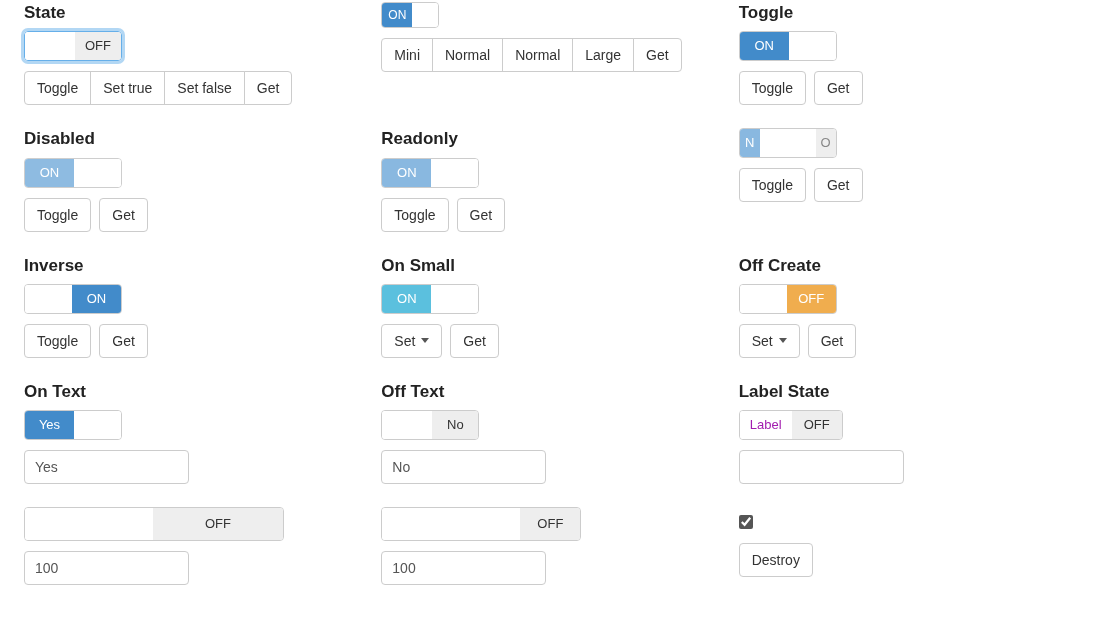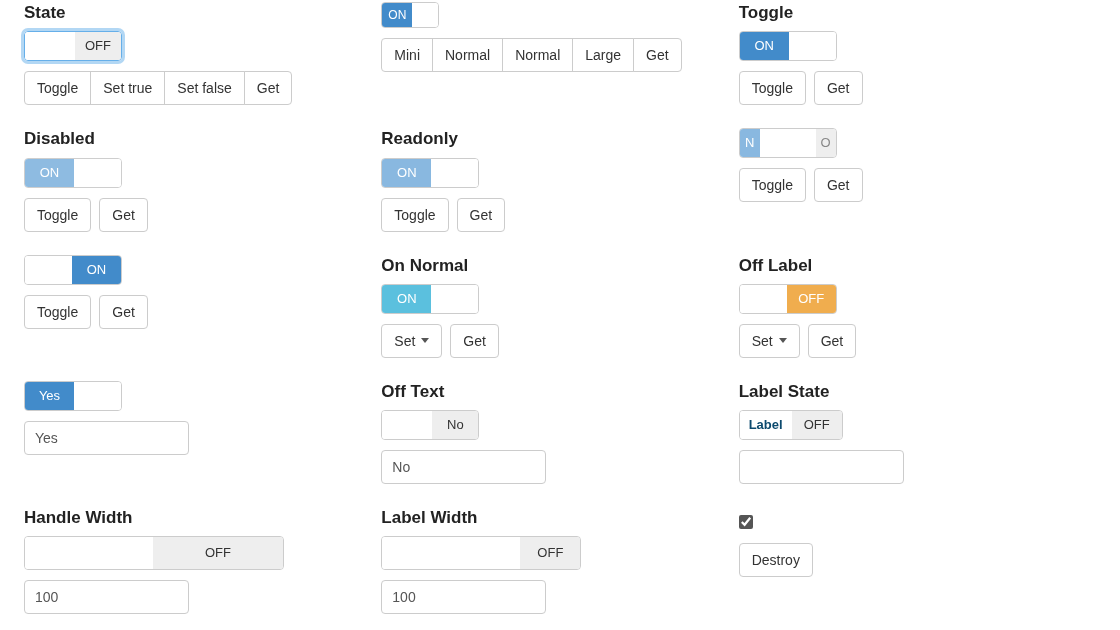--- a/index.html
+++ b/index.html
@@ -42,21 +42,21 @@
     padding: 0 12px;
     font-size: 13px;
     line-height: 28px;
     white-space: nowrap;
   }
   .sw-on-blue { background: #428bca; color: #fff; }
   .sw-on-blue-muted { background: #89b8e0; color: #fff; }
   .sw-on-cyan { background: #5bc0de; color: #fff; }
   .sw-off-orange { background: #f0ad4e; color: #fff; }
   .sw-label { background: #eee; color: #333; }
-  .sw-white { background: #fff; color: #0c4a6e; font-weight: bold; }
+  .sw-white { background: #fff; color: #a21caf; }
   .switch.sm { height: 26px; }
   .switch.sm .sw-seg { line-height: 24px; padding: 0 8px; font-size: 12px; }
   .btn {
     display: inline-flex;
     align-items: center;
     justify-content: center;
     height: 34px;
     padding: 16px 12px;
     border: 1px solid #ccc;
     background: #fff;
@@ -189,69 +189,71 @@
         <button class="btn">Toggle</button>
         <button class="btn">Get</button>
       </div>
     </div>
   </div>
 </div>
 
 <div class="row">
   <div class="col">
     <div class="section">
+      <h3 class="section-title">Inverse</h3>
       <div class="switch" style="width:98px;">
         <span class="sw-seg sw-white" style="flex:1;"></span>
         <span class="sw-seg sw-on-blue" style="width:49px;">ON</span>
       </div>
       <div class="btn-row spaced">
         <button class="btn">Toggle</button>
         <button class="btn">Get</button>
       </div>
     </div>
   </div>
 
   <div class="col">
     <div class="section">
-      <h3 class="section-title">On Normal</h3>
+      <h3 class="section-title">On Small</h3>
       <div class="switch" style="width:98px;">
         <span class="sw-seg sw-on-cyan" style="width:49px;">ON</span>
         <span class="sw-seg sw-white" style="flex:1;"></span>
       </div>
       <div class="btn-row spaced">
         <button class="btn">
           <span>Set</span>
           <span class="caret"></span>
         </button>
         <button class="btn">Get</button>
       </div>
     </div>
   </div>
 
   <div class="col">
     <div class="section">
-      <h3 class="section-title">Off Label</h3>
+      <h3 class="section-title">Off Create</h3>
       <div class="switch" style="width:98px;">
         <span class="sw-seg sw-white" style="flex:1;"></span>
         <span class="sw-seg sw-off-orange" style="width:49px;">OFF</span>
       </div>
       <div class="btn-row spaced">
         <button class="btn">
           <span>Set</span>
           <span class="caret"></span>
         </button>
         <button class="btn">Get</button>
       </div>
     </div>
   </div>
 </div>
 
 <div class="row">
   <div class="col">
     <div class="section">
+      <h3 class="section-title">On Text</h3>
       <div class="switch" style="width:98px;">
         <span class="sw-seg sw-on-blue" style="width:49px;">Yes</span>
         <span class="sw-seg sw-white" style="flex:1;"></span>
       </div>
       <input class="text-input" type="text" value="Yes" style="">
     </div>
   </div>
 
   <div class="col">
     <div class="section">
@@ -272,32 +274,30 @@
         <span class="sw-seg sw-label" style="width:52px;">OFF</span>
       </div>
       <input class="text-input" type="text" value="" style="">
     </div>
   </div>
 </div>
 
 <div class="row">
   <div class="col">
     <div class="section">
-      <h3 class="section-title">Handle Width</h3>
       <div class="switch" style="width:260px; height:34px;">
         <span class="sw-seg sw-white" style="flex:1;"></span>
         <span class="sw-seg sw-label" style="width:130px;">OFF</span>
       </div>
       <input class="text-input" type="text" value="100" style="">
     </div>
   </div>
 
   <div class="col">
     <div class="section">
-      <h3 class="section-title">Label Width</h3>
       <div class="switch" style="width:200px; height:34px;">
         <span class="sw-seg sw-white" style="flex:1;"></span>
         <span class="sw-seg sw-label" style="width:60px;">OFF</span>
       </div>
       <input class="text-input" type="text" value="100" style="">
     </div>
   </div>
 
   <div class="col">
     <div class="section">

